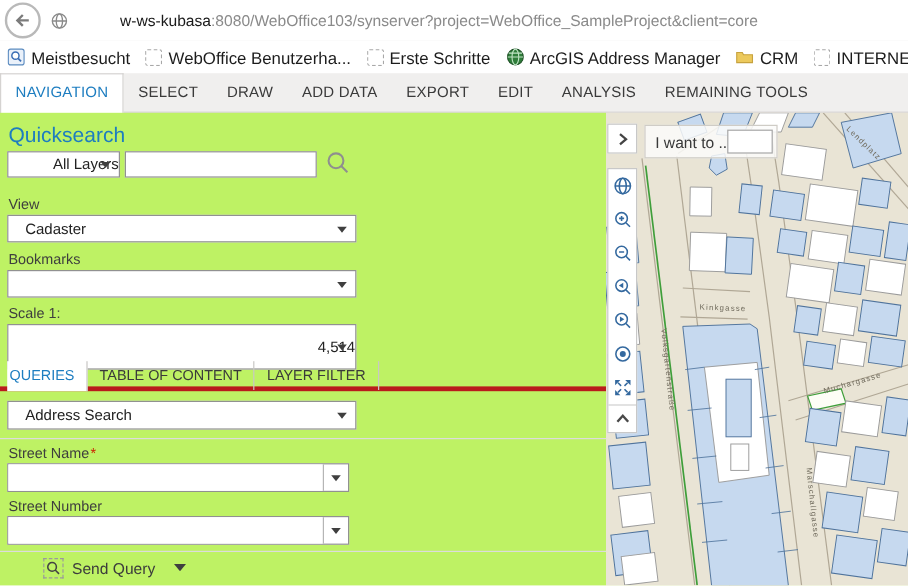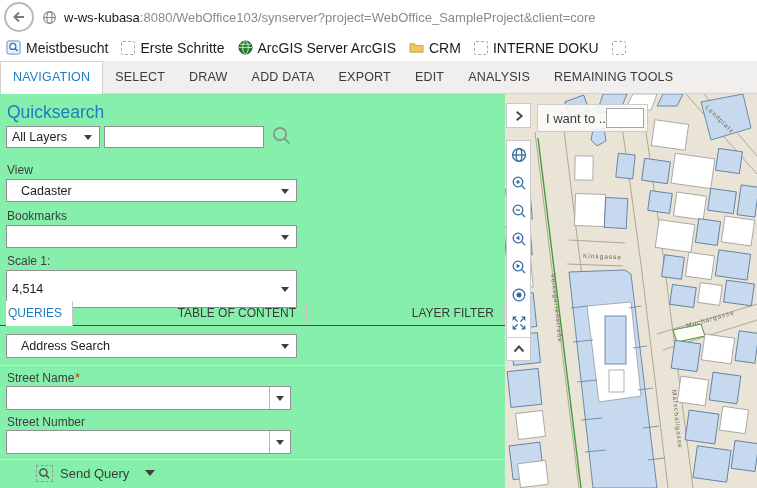--- a/index.html
+++ b/index.html
@@ -6,51 +6,51 @@
   #app{position:relative;width:757px;height:488px;overflow:hidden;
        font-family:"Liberation Sans",sans-serif;-webkit-font-smoothing:antialiased;}
 
   
   #urlbar{position:absolute;left:0;top:0;width:757px;height:34px;background:#fff;
           border-bottom:1px solid #ececec;display:flex;align-items:center;}
   .backbtn{width:26px;height:26px;border:2px solid #b9b9b9;border-radius:50%;
            margin-left:4px;display:flex;align-items:center;justify-content:center;background:#fff;}
   .urlglobe{margin-left:8px;display:flex;}
   .urltext{margin-left:7px;font-size:13px;white-space:nowrap;overflow:hidden;}
-  .urlhost{color:#1a1a1a;}
+  .urlhost{color:#1a1a1a;margin-left:36px;}
   .urlrest{color:#8a8a8a;}
 
   #bmbar{position:absolute;left:0;top:34px;width:757px;height:27px;background:#fff;
          display:flex;align-items:center;padding-left:6px;box-sizing:border-box;}
   .bm{display:flex;align-items:center;margin-right:13px;font-size:14px;color:#1c1c1c;white-space:nowrap;}
   .bm .bmicon{margin-right:5px;display:flex;align-items:center;}
   .ph{width:12px;height:12px;border:1px dashed #a8a8a8;border-radius:2px;display:inline-block;}
 
   
   #tabbar{position:absolute;left:0;top:61px;width:757px;height:32px;background:#f0efee;
           border-bottom:1px solid #d5d3d1;display:flex;align-items:flex-start;}
   .tab{padding:0 12px;line-height:32px;font-size:12.5px;color:#3a3a3a;letter-spacing:.2px;}
   .tab.active{background:#fff;border:1px solid #d5d3d1;border-bottom:none;height:33px;
               margin-bottom:-1px;line-height:31px;color:#1d7dc0;}
 
   
-  #panel{position:absolute;left:0;top:94px;width:505px;height:394px;background:#86efac;}
+  #panel{position:absolute;left:0;top:94px;width:505px;height:394px;background:#bef264;}
   .flabel{position:absolute;left:7px;font-size:12px;color:#3e3e3e;}
   .req{color:#cc2200;margin-left:1px;}
   .sel{position:absolute;background:#fff;border:1px solid #919191;font-size:12.5px;color:#222;
        display:flex;align-items:center;box-sizing:border-box;}
   .sel .arr{position:absolute;right:7px;top:50%;margin-top:-2px;width:0;height:0;
             border:4px solid transparent;border-top:5px solid #3f3f3f;}
-  .ind{padding-left:14px;} .ind5{padding-left:5px;}
+  .ind{padding-left:14px;} .ind5{padding-left:5px;justify-content:flex-end;}
   .tin{position:absolute;border:1px solid #919191;font:12.5px "Liberation Sans",sans-serif;
        padding:0 4px;box-sizing:border-box;background:#fff;}
   .searchbtn{position:absolute;background:transparent;display:flex;}
 
-  #subtabs{position:absolute;left:0;top:207px;width:505px;height:25px;border-bottom:1px solid #b91c1c;
-           display:flex;align-items:flex-start;padding-left:6px;box-sizing:border-box;justify-content:space-between;}
+  #subtabs{position:absolute;left:0;top:207px;width:505px;height:25px;border-bottom:4px solid #b91c1c;
+           display:flex;align-items:flex-start;padding-left:6px;box-sizing:border-box;}
   .stab{padding:0 10px;line-height:24px;font-size:12px;color:#3a3a3a;border-right:1px solid #c9c7c5;}
   .stab.active{color:#1d7dc0;background:#fff;height:25px;margin-bottom:-1px;border-right:1px solid #c9c7c5;}
   .hr{position:absolute;left:0;width:505px;height:0;border-top:1px solid #dcdcdc;}
 
   .combo{position:absolute;left:6px;width:285px;height:24px;border:1px solid #919191;background:#fff;box-sizing:border-box;}
   .combo input{position:absolute;left:0;top:0;width:262px;height:22px;border:none;outline:none;
                font:12.5px "Liberation Sans",sans-serif;padding:0 5px;box-sizing:border-box;}
   .combo .cbtn{position:absolute;right:0;top:0;width:20px;height:22px;border-left:1px solid #b5b5b5;
                display:flex;align-items:center;justify-content:center;}
   .combo .arr{width:0;height:0;border:4px solid transparent;border-top:5px solid #3f3f3f;margin-top:4px;}
@@ -117,34 +117,38 @@
         <svg width="15" height="15" viewBox="0 0 16 16">
             <rect x="1" y="1" width="14" height="14" rx="2" fill="#eaf1fa" stroke="#5b8bc0"></rect>
             <circle cx="7.3" cy="6.8" r="3.2" fill="#fff" stroke="#3a6db5" stroke-width="1.3"></circle>
             <line x1="9.7" y1="9.2" x2="12.3" y2="11.8" stroke="#3a6db5" stroke-width="1.6"></line>
           </svg>
       </span>
       <span>Meistbesucht</span>
     </div>
     <div class="bm">
       <span class="bmicon ph"></span>
+      <span>WebOffice Benutzerha...</span>
+    </div>
+    <div class="bm">
+      <span class="bmicon ph"></span>
       <span>Erste Schritte</span>
     </div>
     <div class="bm">
       <span class="bmicon">
         <svg width="15" height="15" viewBox="0 0 16 16">
             <circle cx="8" cy="8" r="7" fill="#2f7d3a" stroke="#1d4f24"></circle>
             <g stroke="#bfe3c4" fill="none" stroke-width="1">
               <ellipse cx="8" cy="8" rx="3" ry="7"></ellipse>
               <line x1="1" y1="8" x2="15" y2="8"></line>
               <line x1="2" y1="4.5" x2="14" y2="4.5"></line>
             </g>
           </svg>
       </span>
-      <span>ArcGIS Server ArcGIS</span>
+      <span>ArcGIS Address Manager</span>
     </div>
     <div class="bm">
       <span class="bmicon">
         <svg width="15" height="15" viewBox="0 0 16 16">
             <path d="M1,4 L6,4 L7,6 L15,6 L15,13 L1,13 Z" fill="#ecc95c" stroke="#c7a23e"></path>
           </svg>
       </span>
       <span>CRM</span>
     </div>
     <div class="bm">

